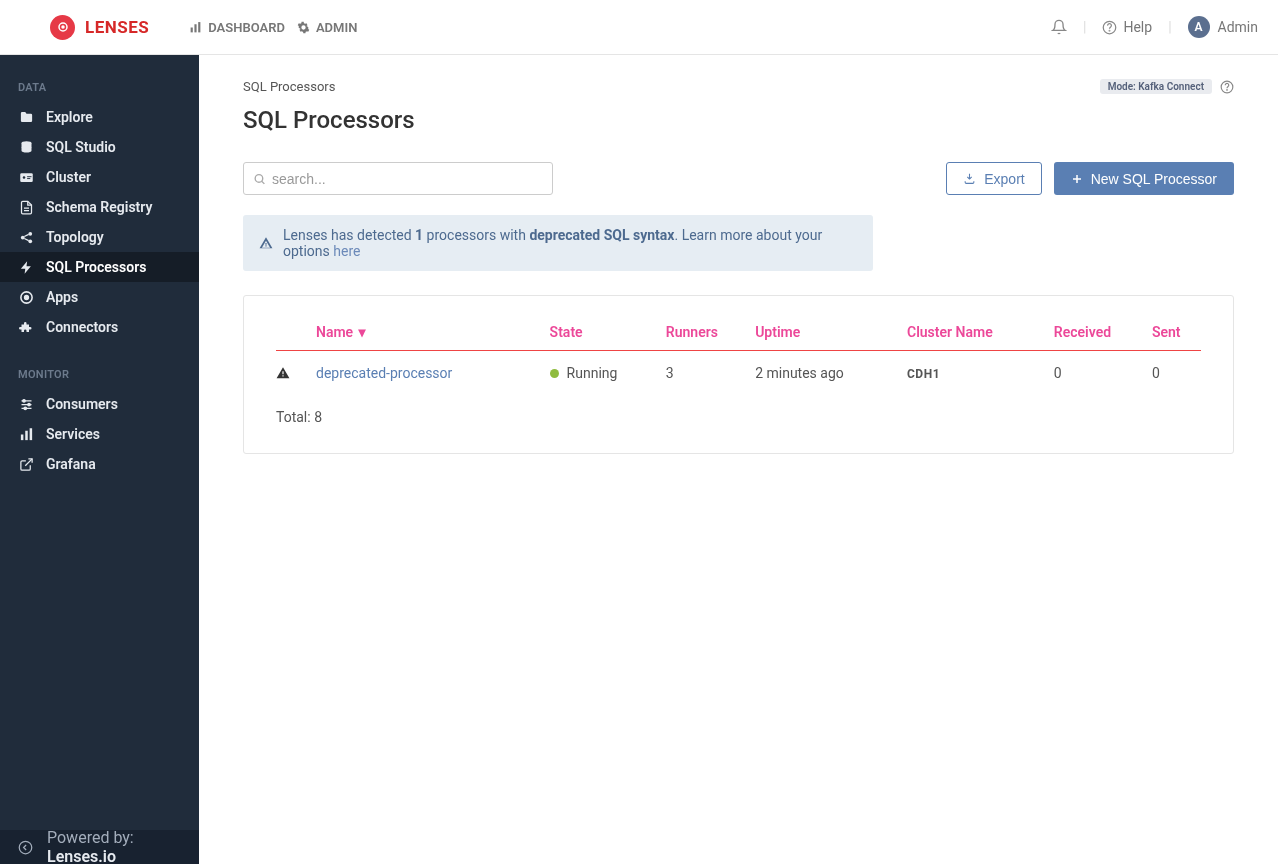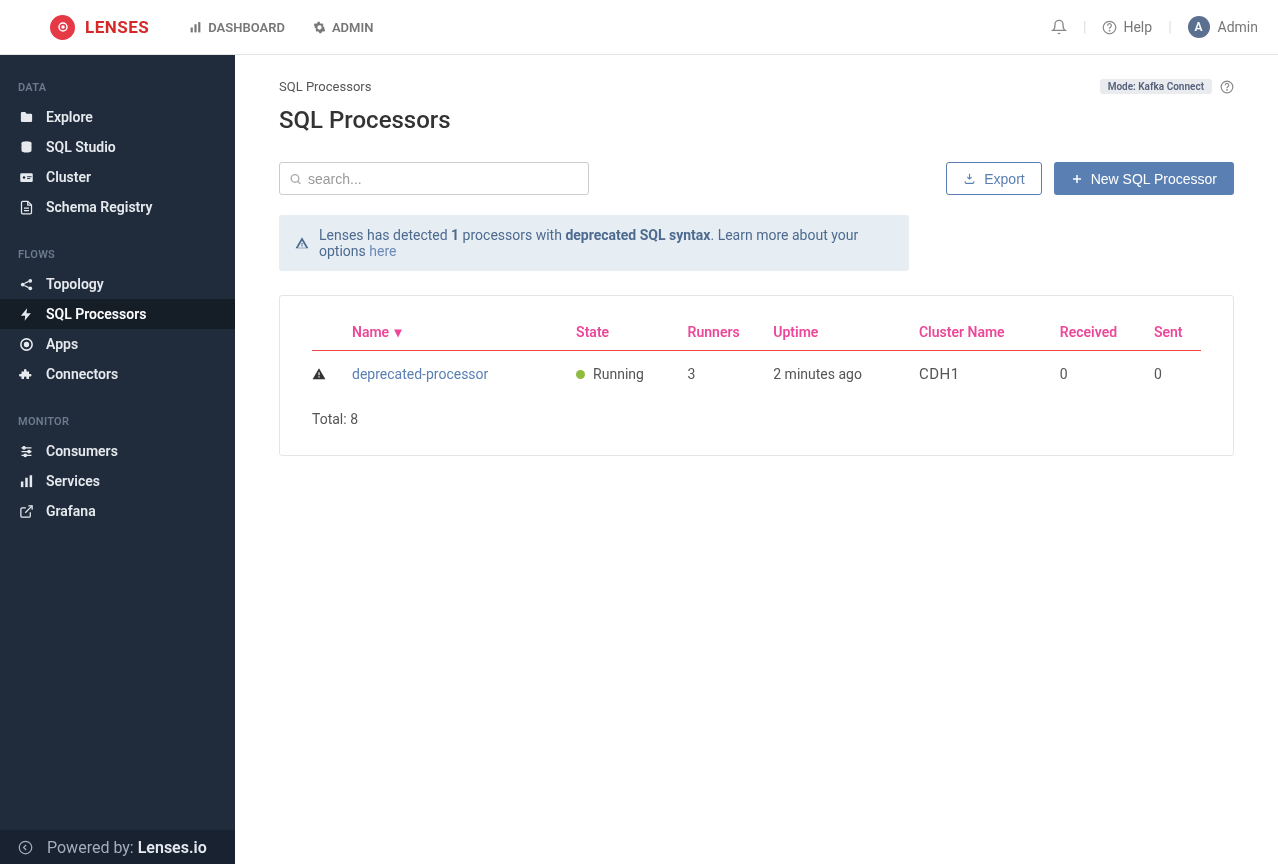--- a/index.html
+++ b/index.html
@@ -46,21 +46,21 @@
       color: #fff;
     }
     .logo-text {
       font-weight: 700;
       font-size: 17px;
       color: #d62828;
       letter-spacing: 0.5px;
     }
     .top-nav {
       display: flex;
-      gap: 28px;
+      gap: 12px;
     }
     .top-nav-item {
       display: flex;
       align-items: center;
       gap: 6px;
       color: #777;
       font-size: 13px;
       font-weight: 600;
       cursor: pointer;
     }
@@ -99,21 +99,21 @@
       cursor: pointer;
     }
     
     .body {
       flex: 1;
       display: flex;
       min-height: 0;
     }
     
     .sidebar {
-      width: 235px;
+      width: 199px;
       background: #202c3b;
       color: #cfd6e0;
       display: flex;
       flex-direction: column;
       padding-top: 18px;
     }
     .side-section-label {
       padding: 8px 18px;
       font-size: 11px;
       letter-spacing: 0.3px;
@@ -300,22 +300,22 @@
       align-items: center;
       gap: 8px;
     }
     .state-dot {
       width: 9px;
       height: 9px;
       border-radius: 50%;
       background: #8fbc3f;
     }
     .cluster-chip {
-      font-size: 15px;
-      font-weight: 400;
+      font-size: 12px;
+      font-weight: 700;
       color: #555;
       letter-spacing: 0.5px;
     }
     .total-row {
       padding-top: 14px;
       font-size: 14px;
       color: #555;
     }
     svg { display: block; }
     .caret-down {
@@ -419,21 +419,20 @@
       <span class="side-icon">
         <svg width="15" height="15" viewBox="0 0 24 24" fill="none" stroke="currentColor" stroke-width="2">
             <path d="M14 2H6a2 2 0 00-2 2v16a2 2 0 002 2h12a2 2 0 002-2V8l-6-6z"></path>
             <path d="M14 2v6h6"></path>
             <path d="M8 13h8M8 17h8"></path>
           </svg>
       </span>
       <span>Schema Registry</span>
     </div>
 
-    <div class="side-section-label" style="margin-top:18px">FLOWS</div>
 
     <div class="side-item">
       <span class="side-icon">
         <svg width="15" height="15" viewBox="0 0 24 24" fill="currentColor">
             <circle cx="6" cy="12" r="3"></circle>
             <circle cx="18" cy="6" r="3"></circle>
             <circle cx="18" cy="18" r="3"></circle>
             <path d="M8.5 10.5l7-3.5M8.5 13.5l7 3.5" stroke="currentColor" stroke-width="2"></path>
           </svg>
       </span>

